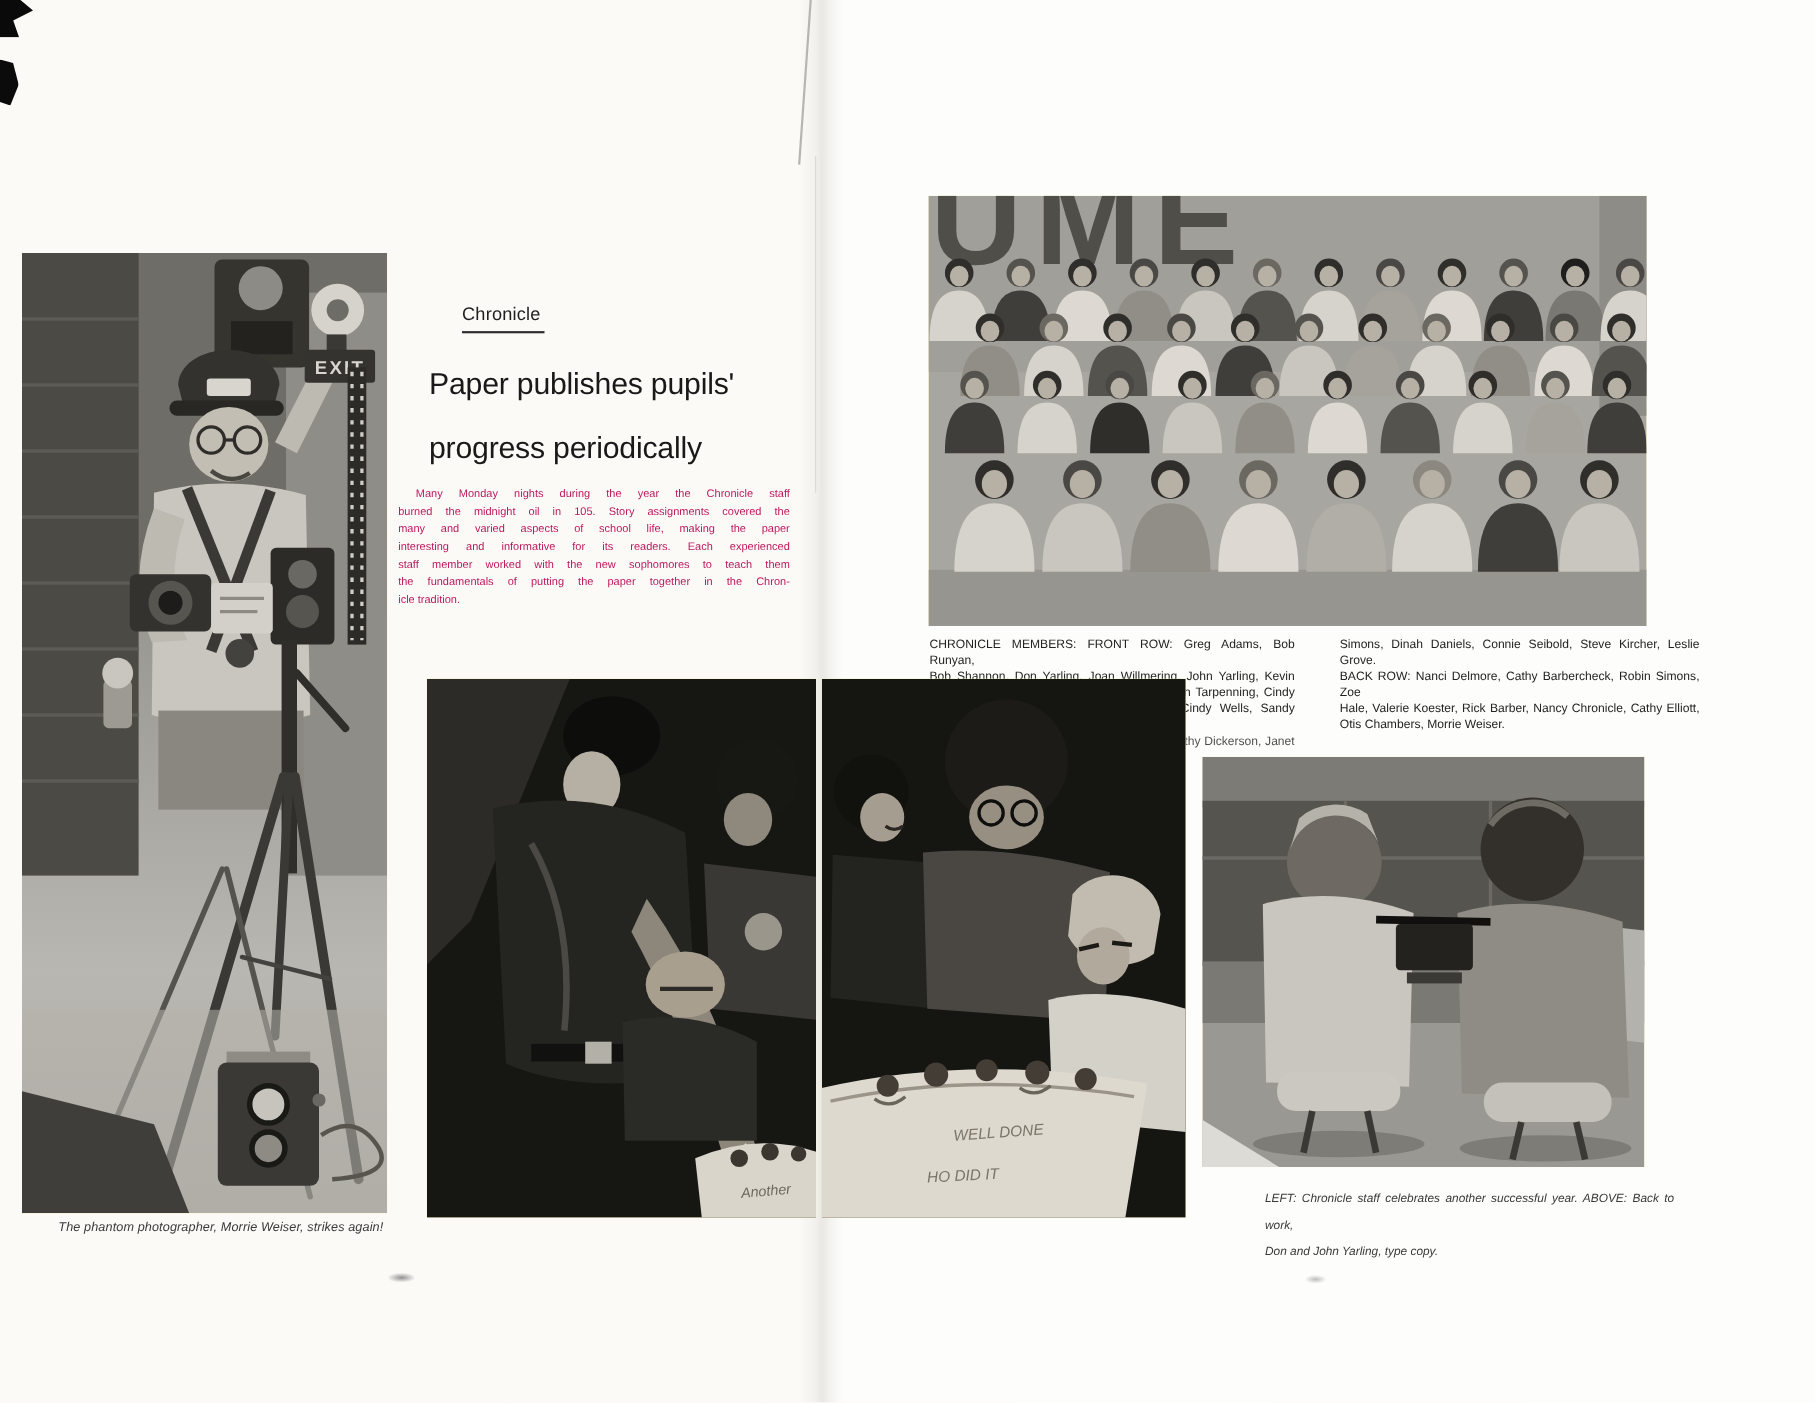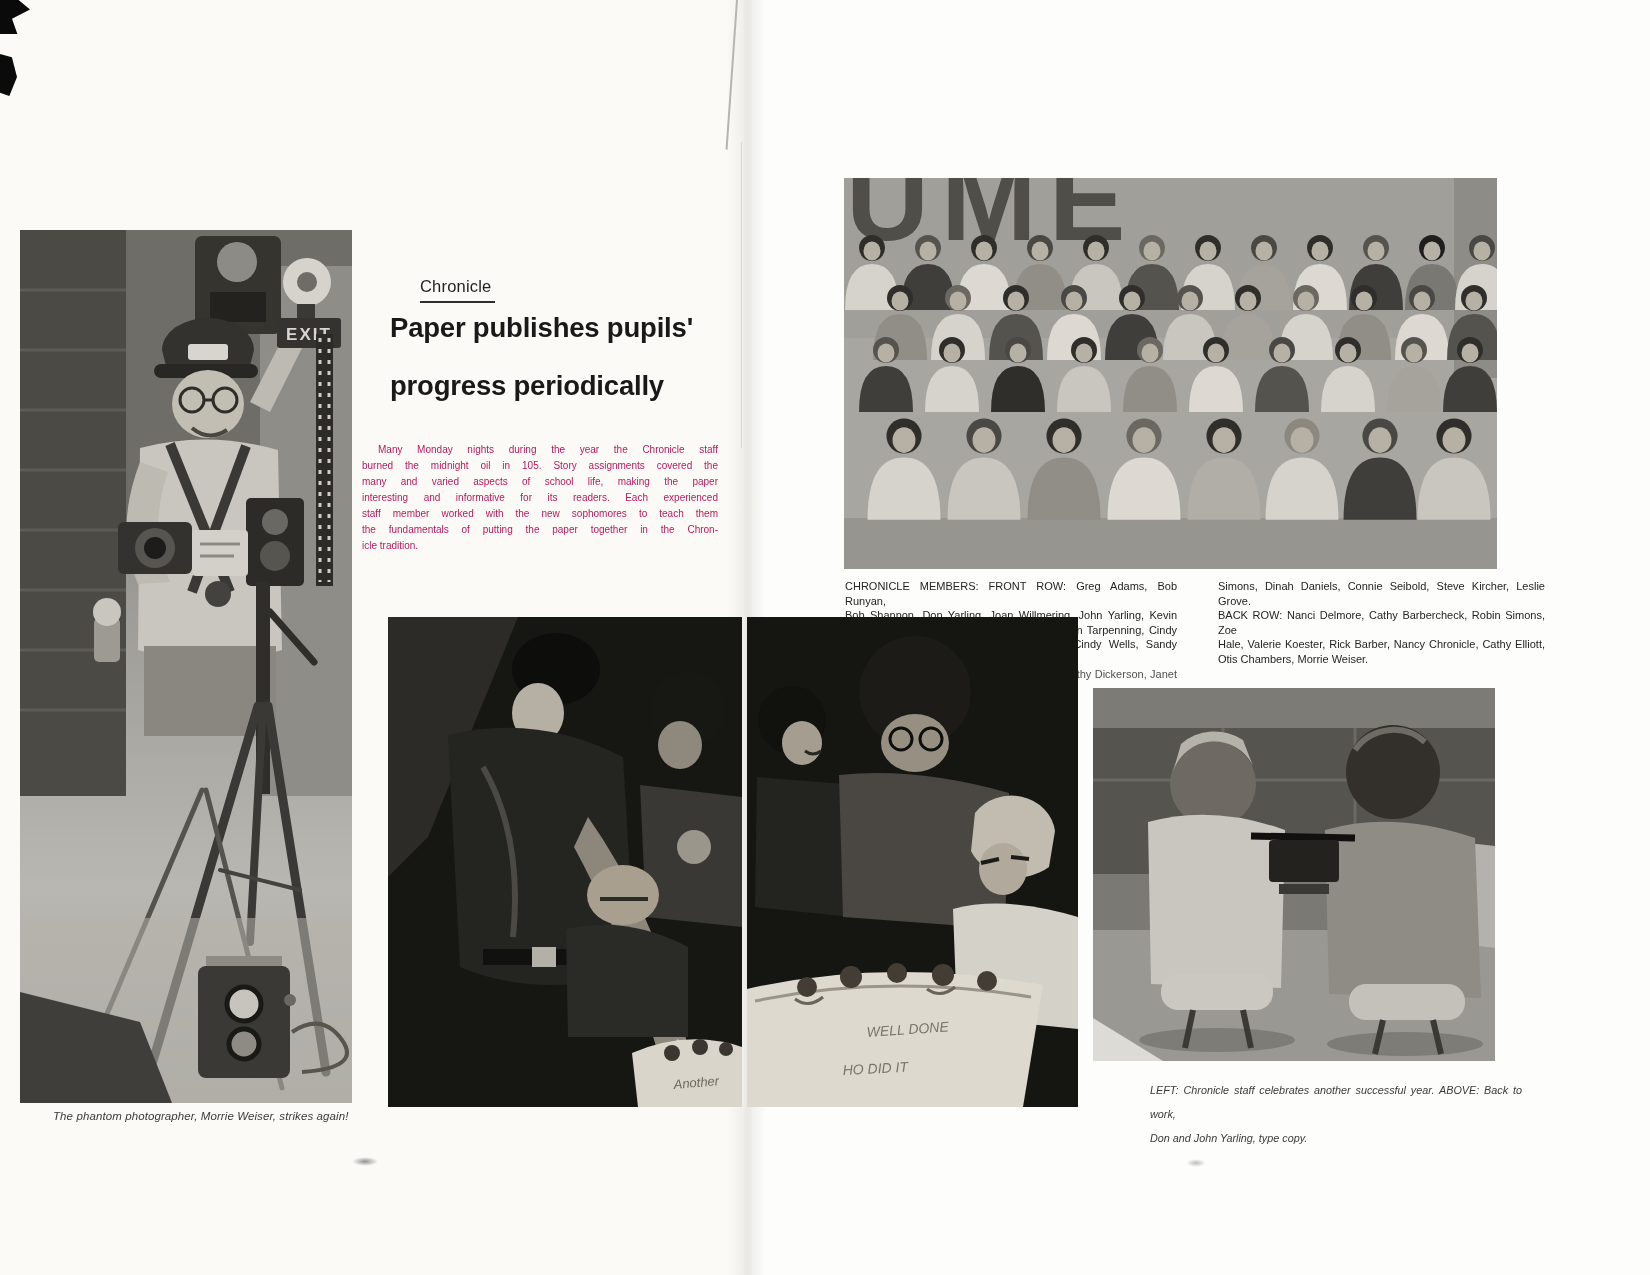--- a/index.html
+++ b/index.html
@@ -27,21 +27,21 @@
   figure.photo svg { display:block; width:100%; height:100%; }
   #photo-photographer { left:20px;  top:230px; width:332px; height:873px; }
   #photo-group        { left:844px; top:178px; width:653px; height:391px; }
   #photo-cake-left    { left:388px; top:617px; width:354px; height:490px; }
   #photo-cake-right   { left:747px; top:617px; width:331px; height:490px; }
   #photo-typewriter   { left:1093px; top:688px; width:402px; height:373px; }
 
   
   .kicker { left:392px; top:277px; font-size:16.5px; font-weight:400; color:#1f1f1f;
             border-bottom:2px solid #2e2e2e; padding:0 3px 5px 0; letter-spacing:.2px;margin-left:28px; }
-  .headline { left:390px; font-size:27.5px; font-weight:700; color:#191919; letter-spacing:-.2px; white-space:nowrap; }
+  .headline { left:390px; font-size:27.5px; font-weight:400; color:#191919; letter-spacing:-.2px; white-space:nowrap;margin-top:21px; }
   #hl1 { top:312px; } #hl2 { top:370px; }
   .body-copy { left:362px; top:442px; width:356px; font-size:10px; line-height:16px; color:#be185d; }
   .bl { text-align:justify; text-align-last:justify; white-space:normal; }
   .bl.first { text-indent:16px; }
   .bl.last { text-align-last:left; }
 
   
   .caption-italic { font-style:italic; color:#3a3a3a; }
   #cap-photographer { left:53px; top:1110px; width:306px; font-size:11.5px; letter-spacing:.1px; }
   .group-cap { top:579px; font-size:11px; line-height:14.6px; color:#242424; }

